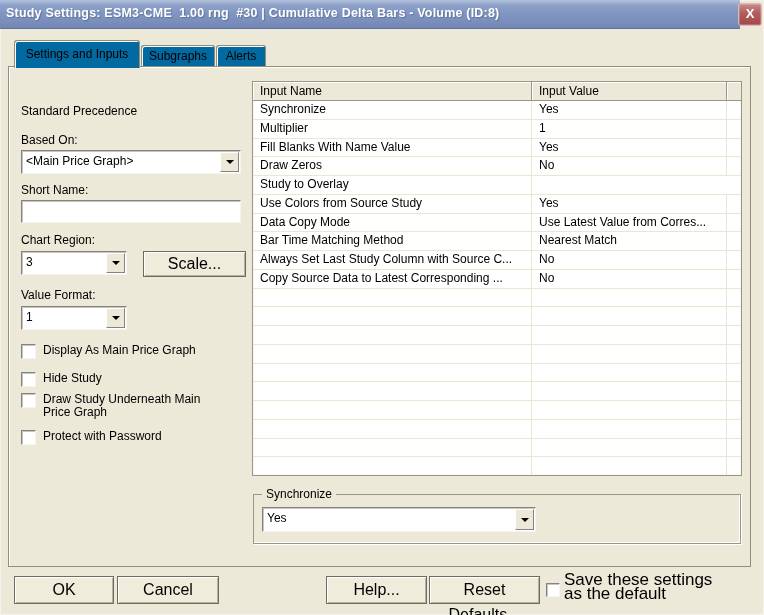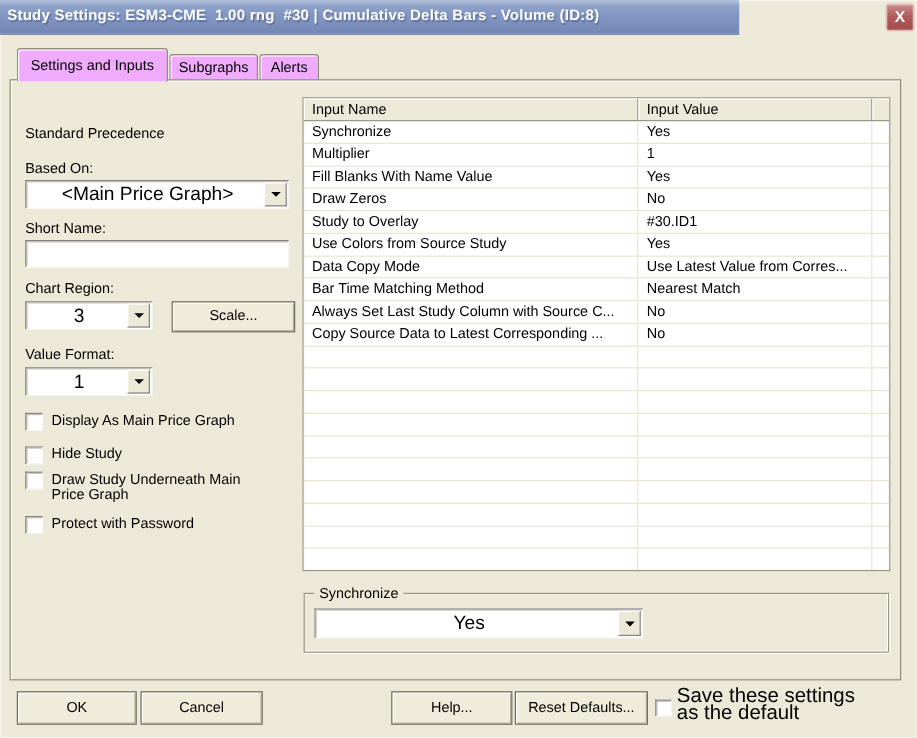--- a/index.html
+++ b/index.html
@@ -3,70 +3,70 @@
 <meta charset="utf-8">
 <style>
   html,body{margin:0;padding:0;}
   body{font-family:"Liberation Sans", sans-serif; background:#d8d4c4;}
   #window{
     position:relative; width:764px; height:615px; background:#ece9d8; overflow:hidden;
     box-shadow:inset 0 0 0 1px #f6f4ea;
   }
   
   .titlebar{
-    position:absolute; left:0; top:0; width:616px; height:28px;
+    position:absolute; left:0; top:0; width:740px; height:28px;
     background:linear-gradient(to bottom,#b3c2dc 0%,#8ea2c9 18%,#8196c2 45%,#7a8fbc 75%,#7186b4 100%);
     border-bottom:1px solid #5f74a0;
   }
   .titletext{
     position:absolute; left:6px; top:6px; color:#ffffff; font-weight:bold; font-size:12.5px;
     white-space:pre; letter-spacing:0.2px; text-shadow:1px 1px 1px rgba(40,55,90,.35);
   }
   .closebtn{
     position:absolute; left:738px; top:3px; width:22px; height:21px; border-radius:3px;
     background:linear-gradient(to bottom,#c98a8a 0%,#b05c5c 45%,#a24a4a 100%);
     border:1px solid #e3b6b6; box-shadow:inset 0 0 0 1px rgba(255,255,255,.2);
     color:#ffffff; font-weight:bold; font-size:13px; line-height:20px; text-align:center; cursor:pointer;
   }
   
   .tab{
-    position:absolute; background:#f0abfc; font-size:12px; text-align:center; color:#000;
+    position:absolute; background:#0369a1; font-size:12px; text-align:center; color:#000;
     border:1px solid #8e8e7a; border-bottom:none; border-radius:3px 3px 0 0;
     box-shadow:inset 1px 1px 0 #ffffff;
   }
   .tab.active{ left:14px; top:40px; width:124px; height:27px; line-height:26px; z-index:3; }
   .tab.t2{ left:141px; top:45px; width:72px; height:21px; line-height:20px; z-index:1; }
   .tab.t3{ left:216px; top:45px; width:48px; height:21px; line-height:20px; z-index:1; }
   
   .panel{
     position:absolute; left:8px; top:66px; width:741px; height:499px;
     background:#ece9d8; border:1px solid #8e8e7a; box-shadow:inset 1px 1px 0 #ffffff;
     z-index:2;
   }
   .lbl{ position:absolute; font-size:12px; color:#000; }
   
   .sunken{
     background:#ffffff;
     border:1px solid; border-color:#848284 #f5f4ef #f5f4ef #848284;
     box-shadow:inset 1px 1px 0 #c9c6b8;
   }
-  .combo{ position:absolute; font-size:16px; cursor:default;text-align:center; }
+  .combo{ position:absolute; font-size:12px; cursor:default; }
   .combo .cval{ position:absolute; left:4px; top:3px; right:20px; white-space:nowrap; overflow:hidden; color:#000; }
   .combo .carrow{
     position:absolute; right:1px; top:1px; bottom:1px; width:17px; background:#ece9d8;
     border:1px solid; border-color:#ffffff #848284 #848284 #ffffff; cursor:pointer;
   }
   .combo .carrow:after{
     content:""; position:absolute; left:50%; top:50%; margin:-2px 0 0 -4px;
     border:4px solid transparent; border-top:4px solid #000; border-bottom:none;
   }
   .tfield{ position:absolute; font-size:12px; padding:0 4px; outline:none; font-family:"Liberation Sans",sans-serif; }
   
   .btn{
-    position:absolute; background:#efecdc; font-size:12px; color:#000; text-align:center; cursor:pointer;
+    position:absolute; background:#efecdc; font-size:16px; color:#000; text-align:center; cursor:pointer;
     border:1px solid #6e6c5e;
     box-shadow:inset 1px 1px 0 #ffffff, inset -1px -1px 0 #b5b2a1;
   }
   
   .chk{ position:absolute; display:flex; align-items:flex-start; cursor:default; }
   .chk .box{
     width:13px; height:13px; flex:0 0 13px; background:#ffffff; margin-top:0;
     border:1px solid; border-color:#848284 #f5f4ef #f5f4ef #848284;
     box-shadow:inset 1px 1px 0 #c9c6b8;
   }
@@ -173,21 +173,20 @@
             <div class="ic">Yes</div>
             <div class="ic"></div>
           </div>
           <div class="irow">
             <div class="ic">Draw Zeros</div>
             <div class="ic">No</div>
             <div class="ic"></div>
           </div>
           <div class="irow">
             <div class="ic">Study to Overlay</div>
-            <div class="ic">#30.ID1</div>
             <div class="ic"></div>
           </div>
           <div class="irow">
             <div class="ic">Use Colors from Source Study</div>
             <div class="ic">Yes</div>
             <div class="ic"></div>
           </div>
           <div class="irow">
             <div class="ic">Data Copy Mode</div>
             <div class="ic">Use Latest Value from Corres...</div>

